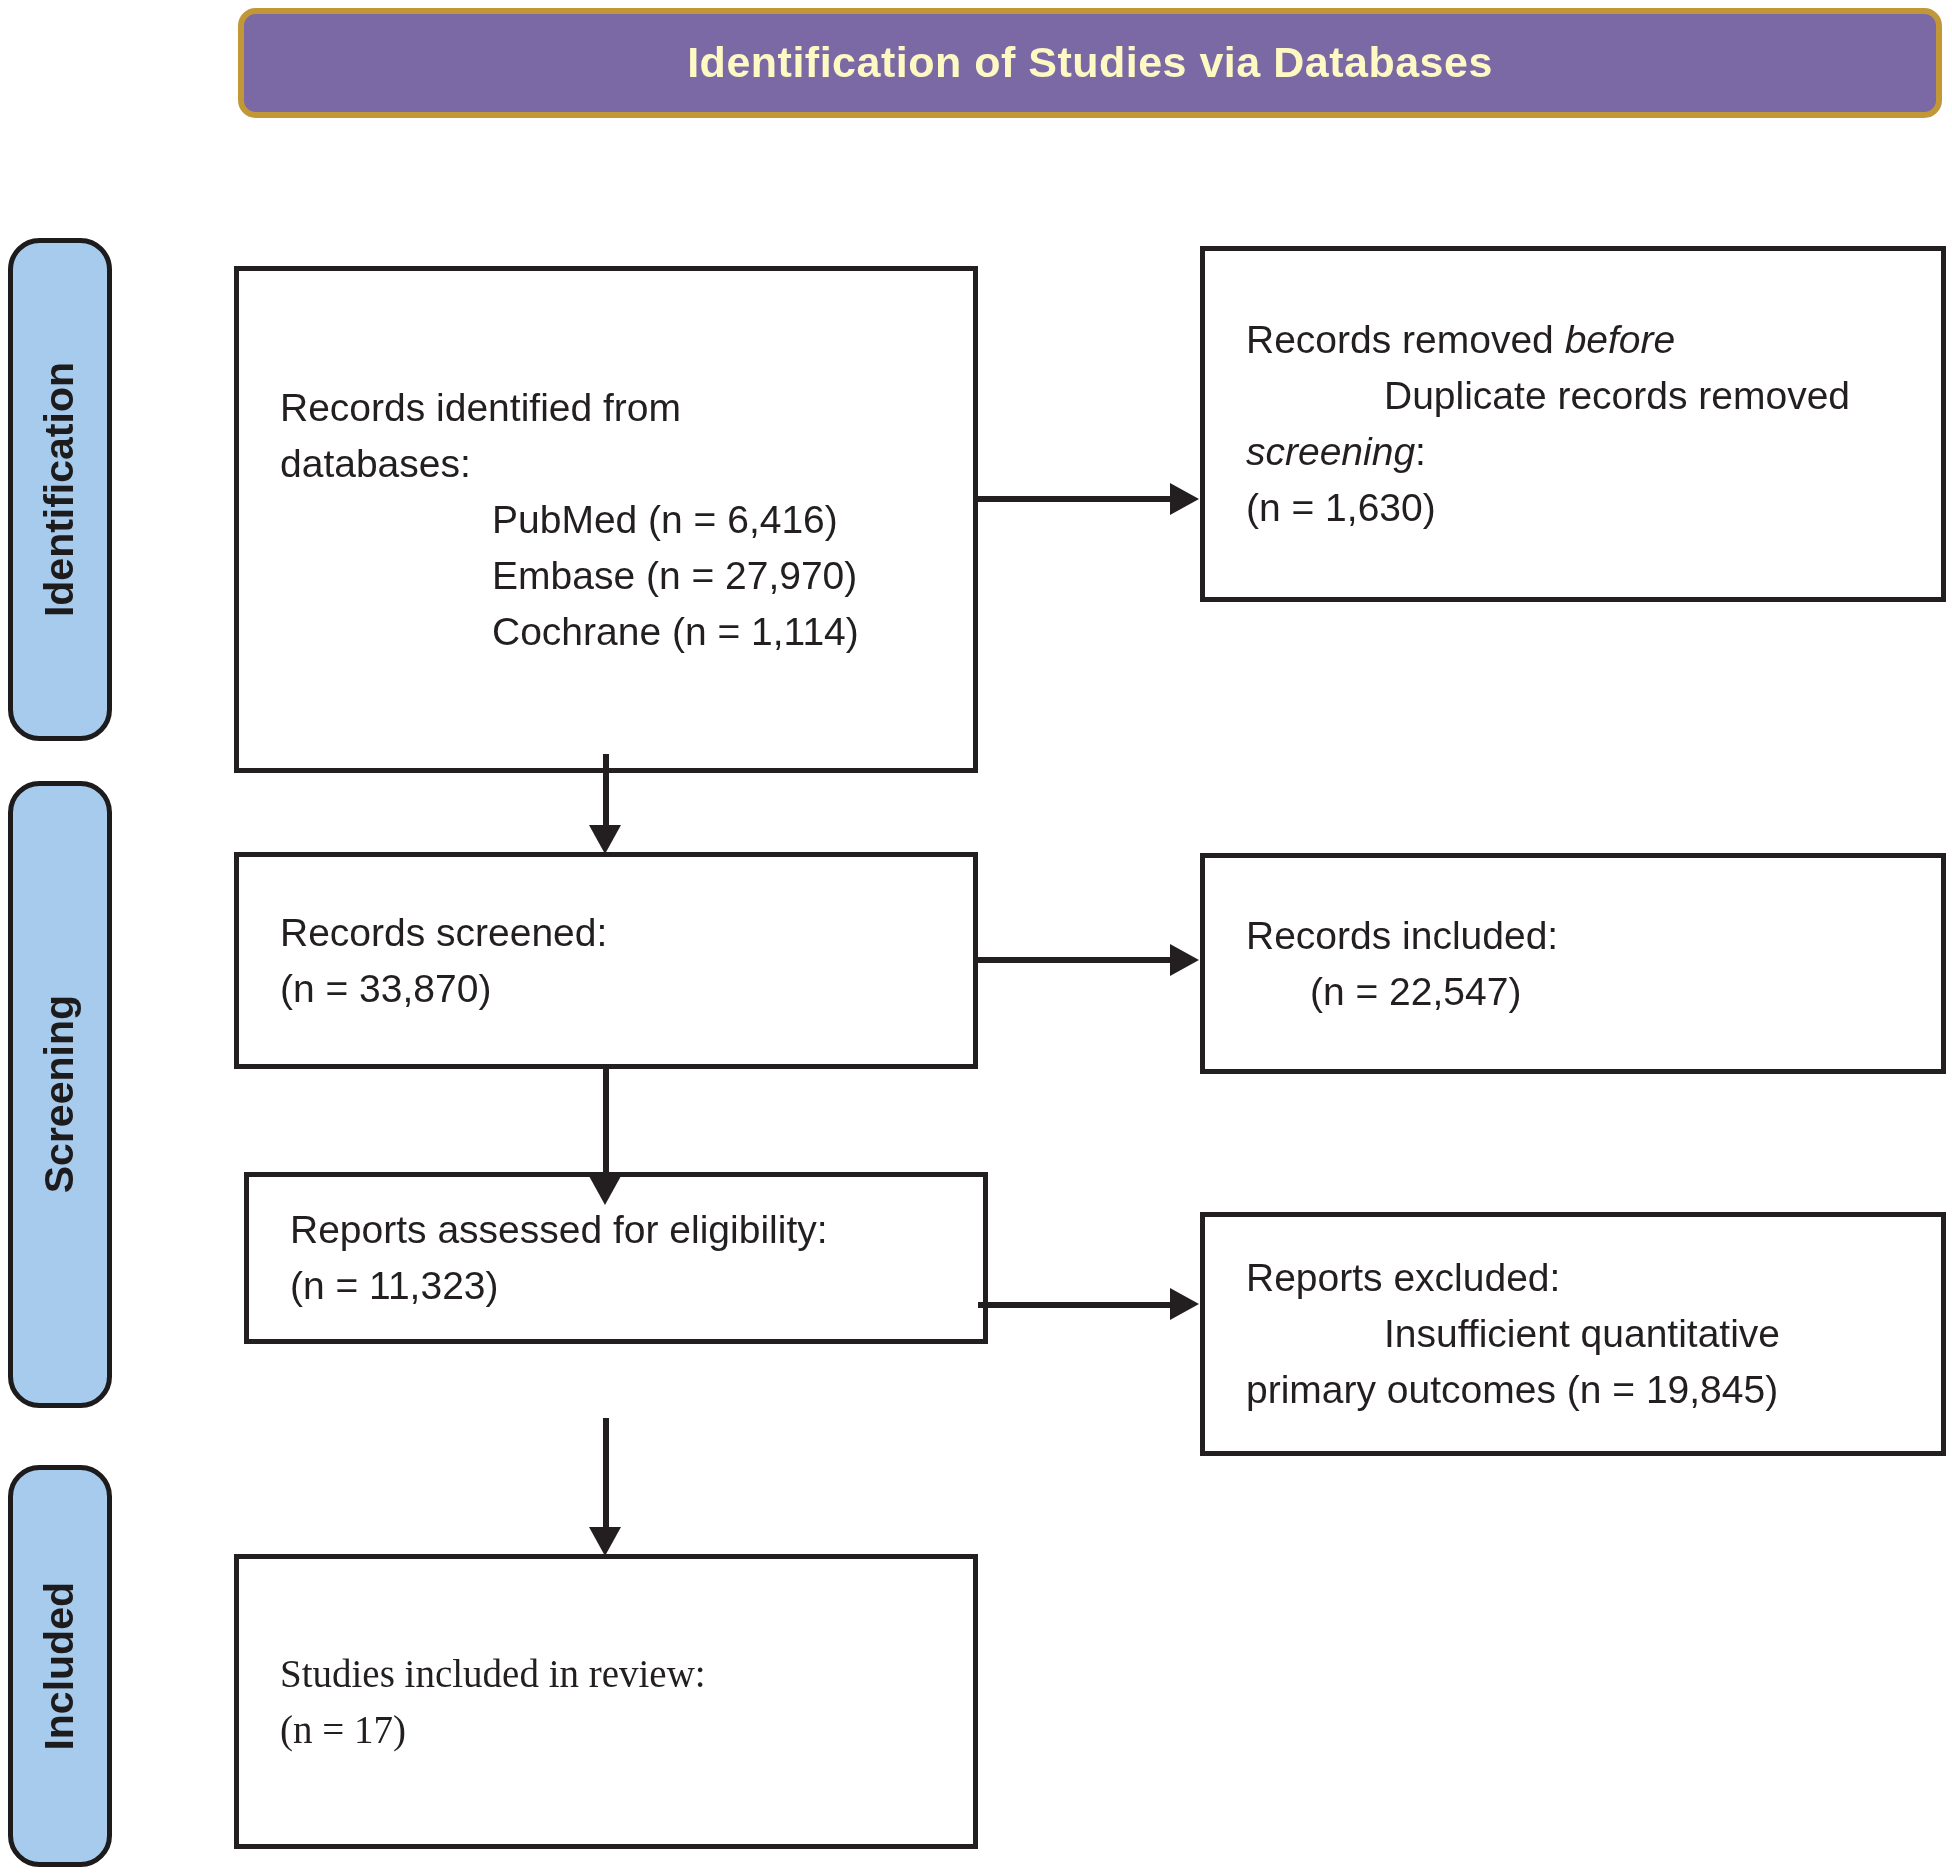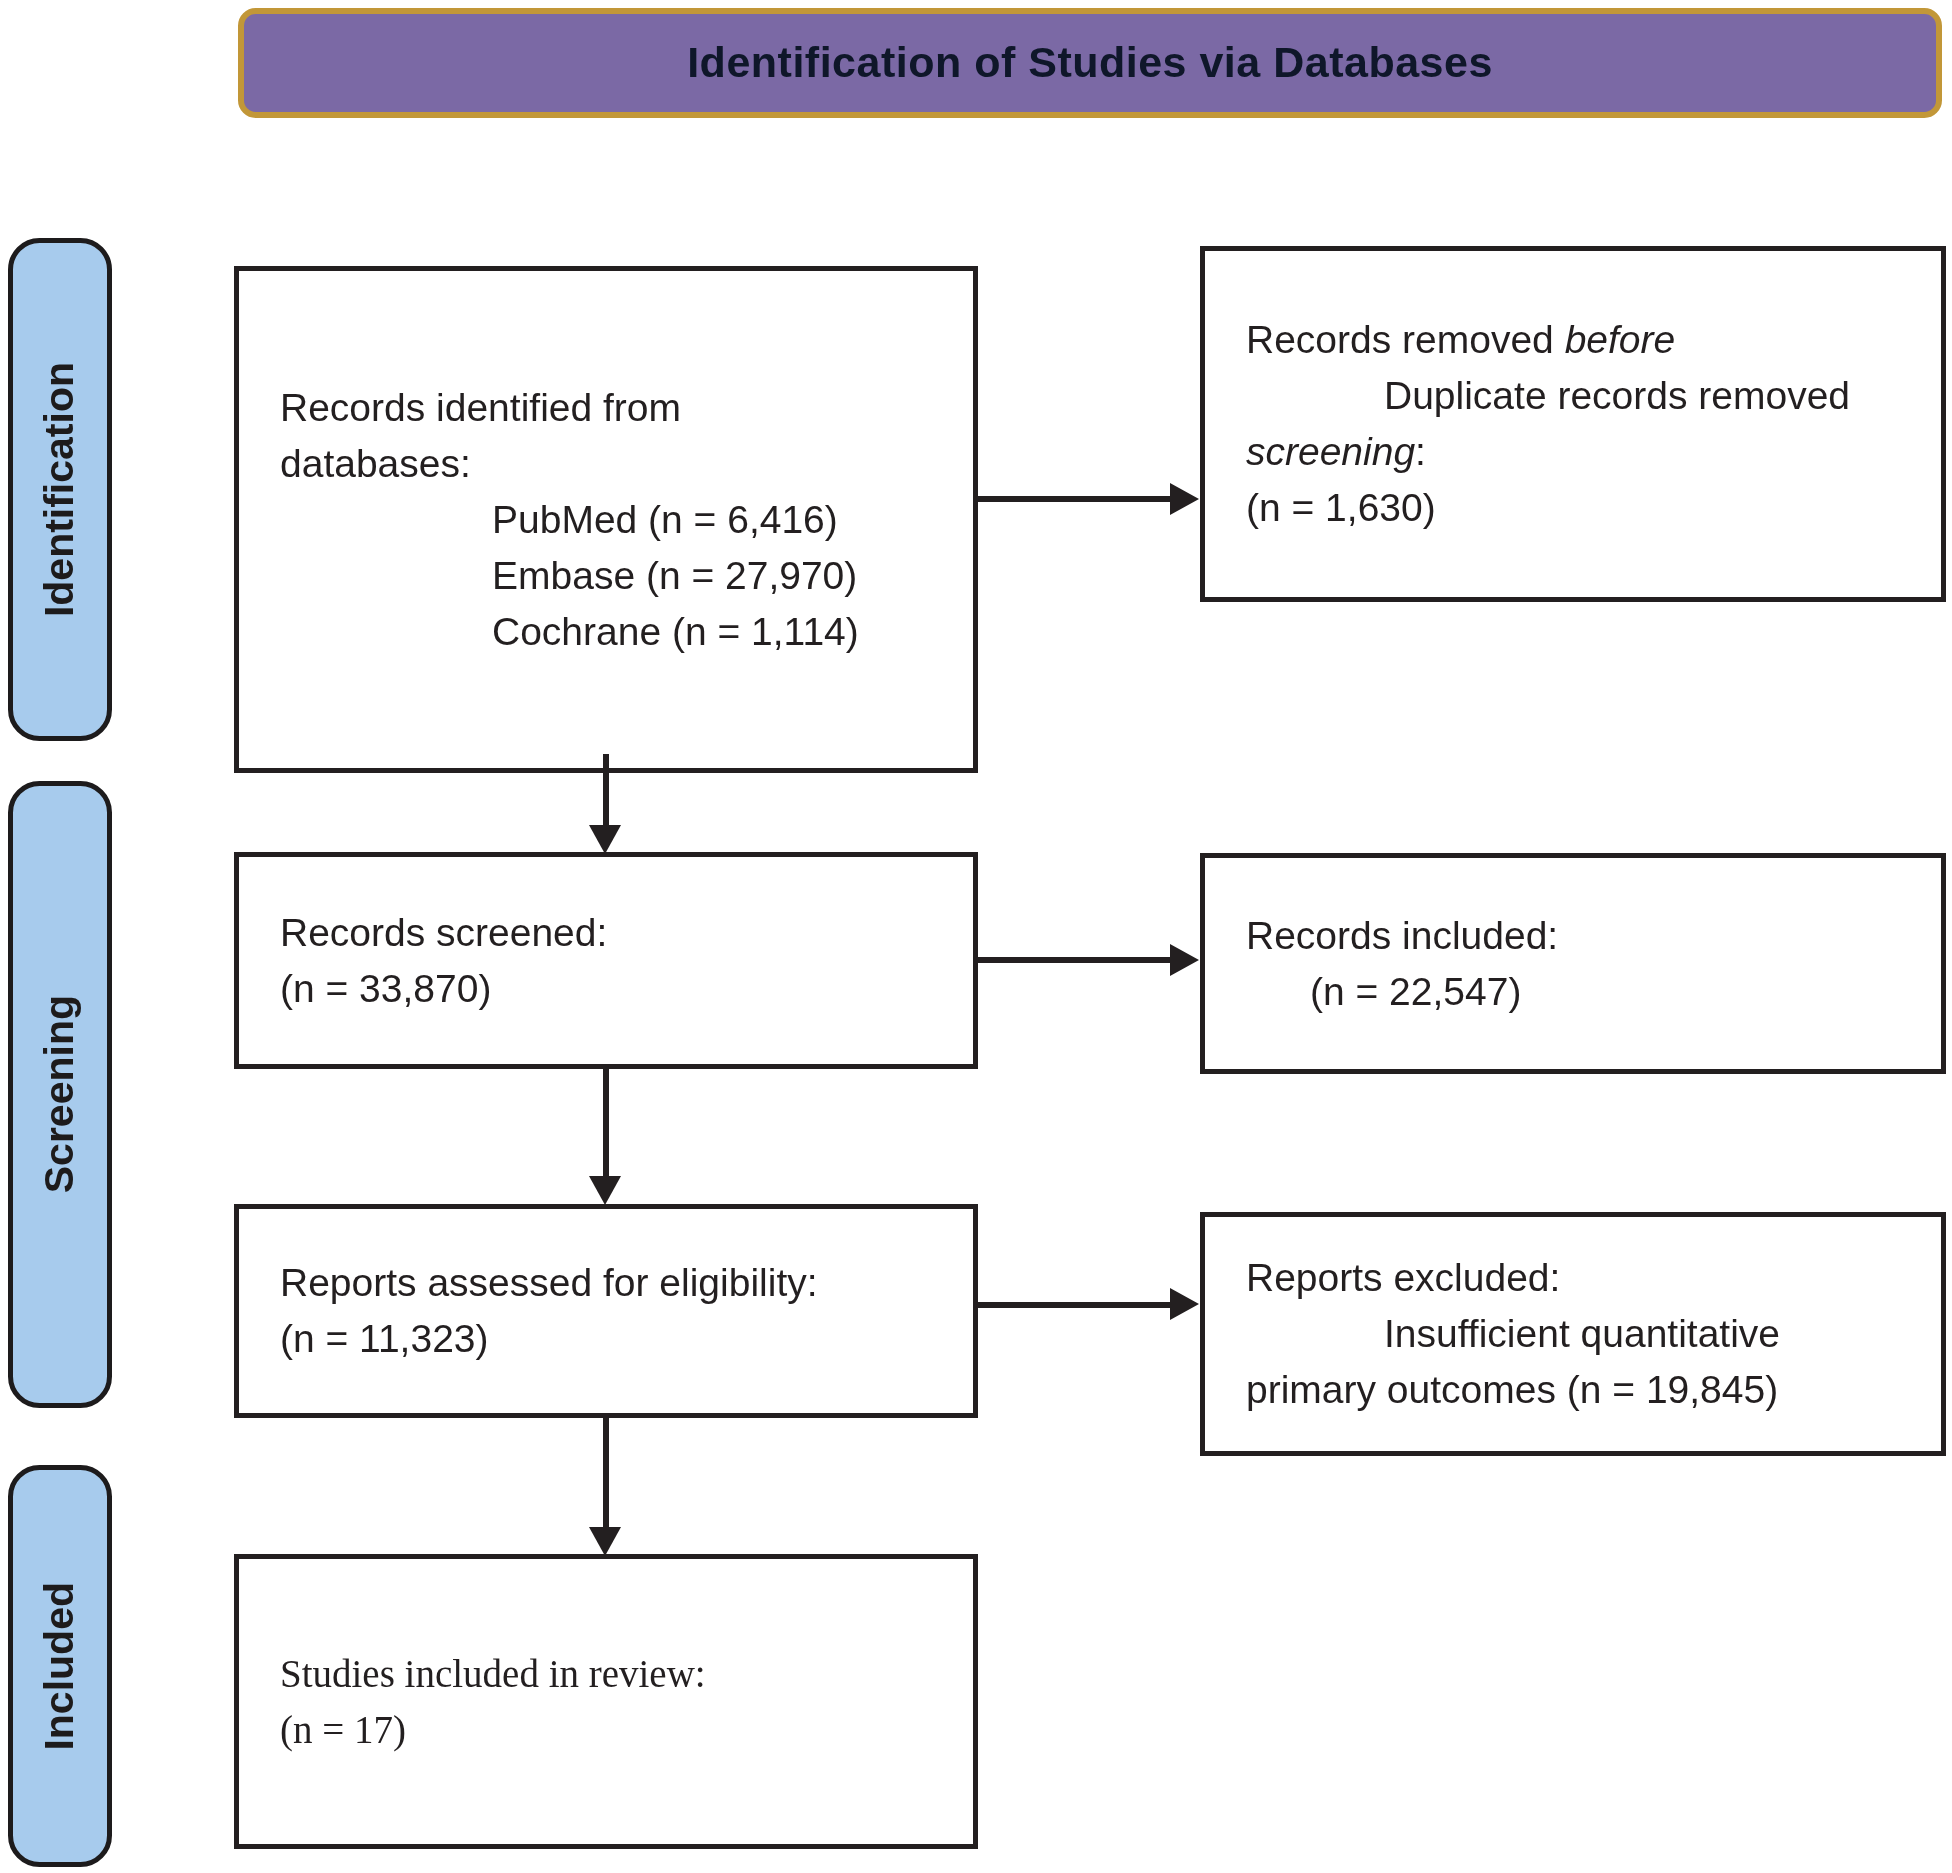--- a/index.html
+++ b/index.html
@@ -14,21 +14,21 @@
   
   .title-bar{
     position:absolute;left:238px;top:7.9px;width:1704px;height:110px;
     box-sizing:border-box;
     background:var(--purple,#7B69A5);
     border:6.9px solid var(--gold,#C29738);
     border-radius:17.7px;
     display:flex;align-items:center;justify-content:center;
   }
   .title-bar .title-text{
-    font-size:43px;font-weight:bold;color:#0f172a;letter-spacing:0.5px;
+    font-size:43px;font-weight:bold;color:#fef9c3;letter-spacing:0.5px;
   }
   
   .stage{
     position:absolute;left:7.9px;width:104px;
     box-sizing:border-box;
     background:var(--blue,#A7CBED);
     border:5.9px solid #1d1b1c;
     border-radius:31.5px;
     display:flex;align-items:center;justify-content:center;
   }
@@ -49,21 +49,21 @@
     display:flex;flex-direction:column;justify-content:center;
     font-size:39px;line-height:56px;
     padding-left:41px;padding-right:21.7px;
   }
   .col-left{left:234px;width:744px;}
   .col-right{left:1200px;width:746px;}
   .box-identified{top:246px;height:507px;margin-top:20px;}
   .box-removed{top:246px;height:356px;}
   .box-screened{top:852px;height:217px;}
   .box-excluded-records{top:853px;height:221px;}
-  .box-assessed{top:1204px;height:214px;}
+  .box-assessed{top:1172px;height:172px;margin-left:10px;}
   .box-excluded-reports{top:1212px;height:244px;}
   .box-included{top:1554px;height:295px;font-family:Liberation Serif, serif;}
   .line{white-space:nowrap;}
   .ind-1{padding-left:64px;}
   .ind-2{padding-left:138px;}
   .ind-3{padding-left:212px;}
   .it{font-style:italic;}
   
   .hline{position:absolute;height:5.9px;background:#231F20;}
   .vline{position:absolute;width:5.9px;background:#231F20;}

